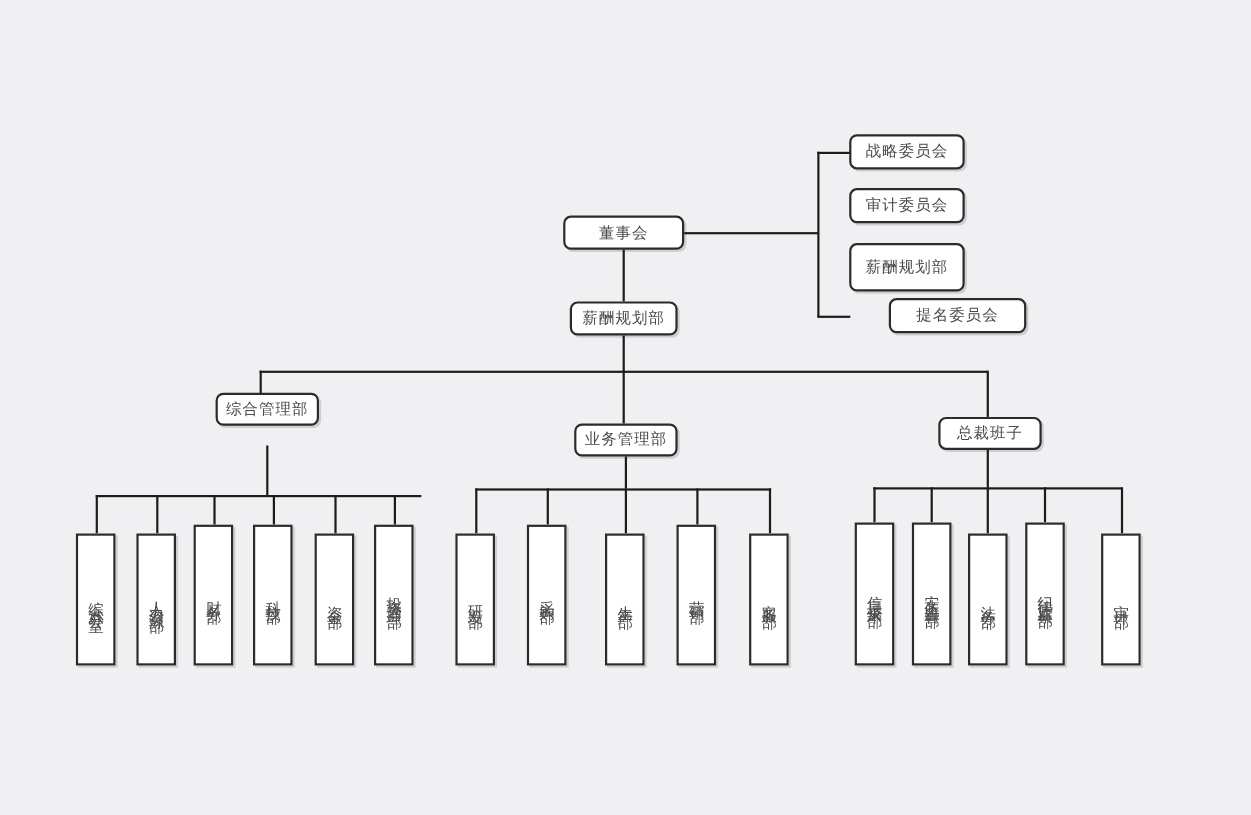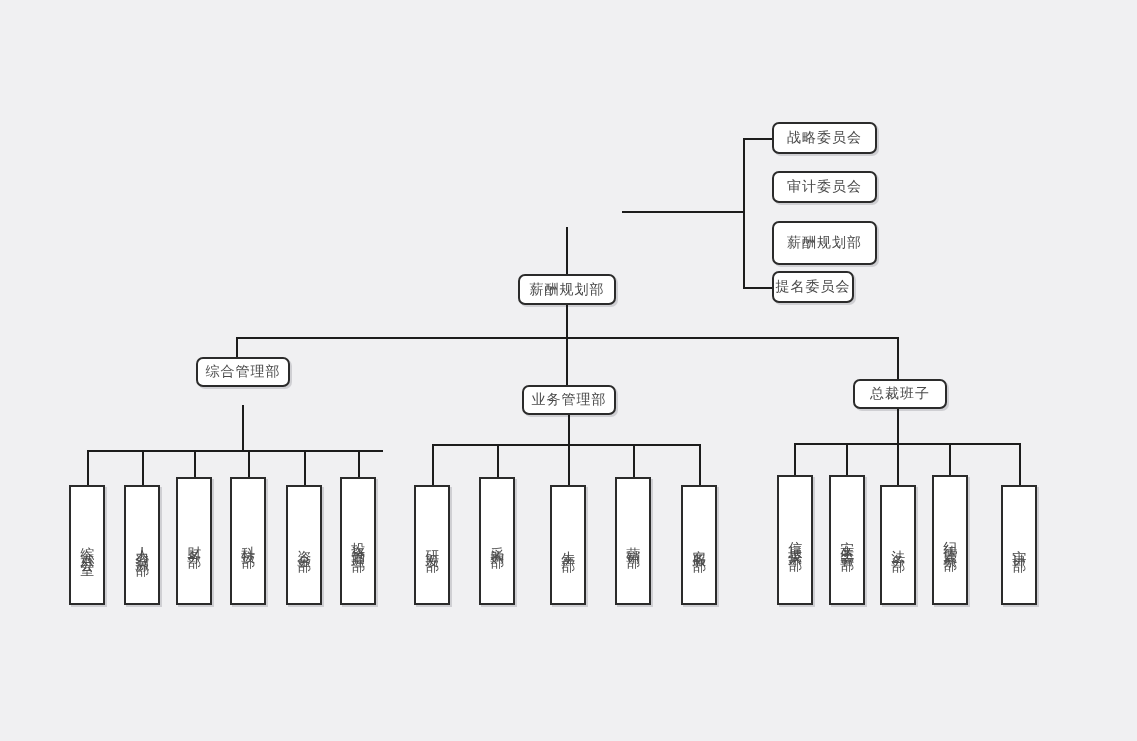--- a/index.html
+++ b/index.html
@@ -59,39 +59,42 @@
   }
   .label {
     display: block;
   }
 </style>
 </head>
 <body>
 
 <div id="chart-root">
 
+  <div class="node horizontal" style="left:512px; top:196px; width:110px; height:31px;">
+    <span class="label">董事会</span>
+  </div>
 
   <div class="conn h" style="left:622px; top:211px; width:122px;"></div>
 
   <div class="conn v" style="left:743px; top:138px; height:150px;"></div>
 
   <div class="conn h" style="left:743px; top:138px; width:30px;"></div>
 
   <div class="conn h" style="left:743px; top:287px; width:30px;"></div>
 
   <div class="node horizontal" style="left:772px; top:122px; width:105px; height:32px;">
     <span class="label">战略委员会</span>
   </div>
   <div class="node horizontal" style="left:772px; top:171px; width:105px; height:32px;">
     <span class="label">审计委员会</span>
   </div>
   <div class="node horizontal" style="left:772px; top:221px; width:105px; height:44px;">
     <span class="label">薪酬规划部</span>
   </div>
-  <div class="node horizontal" style="left:772px; top:271px; width:82px; height:32px;">
+  <div class="node horizontal" style="left:808px; top:271px; width:125px; height:32px;">
     <span class="label">提名委员会</span>
   </div>
 
   <div class="conn v" style="left:566px; top:227px; height:47px;"></div>
 
   <div class="node horizontal" style="left:518px; top:274px; width:98px; height:31px;">
     <span class="label">薪酬规划部</span>
   </div>
 
   <div class="conn v" style="left:566px; top:305px; height:33px;"></div>

